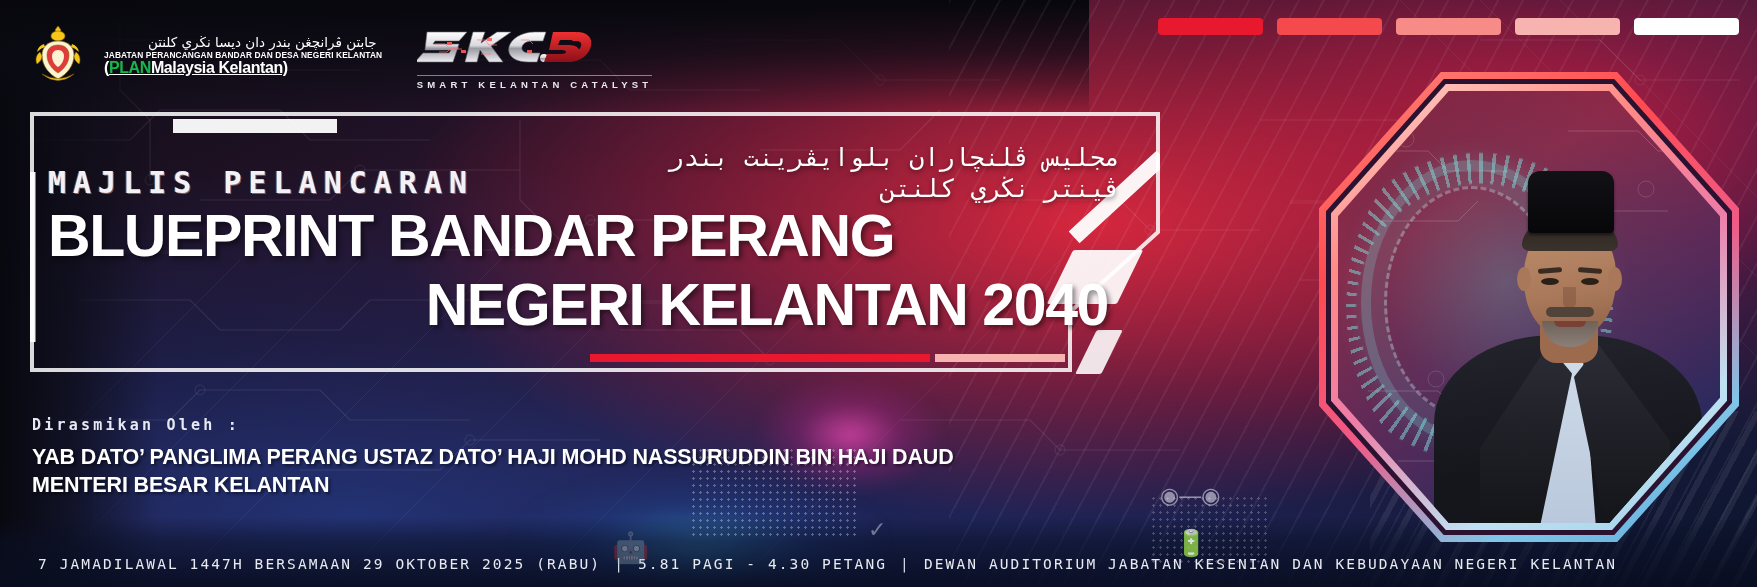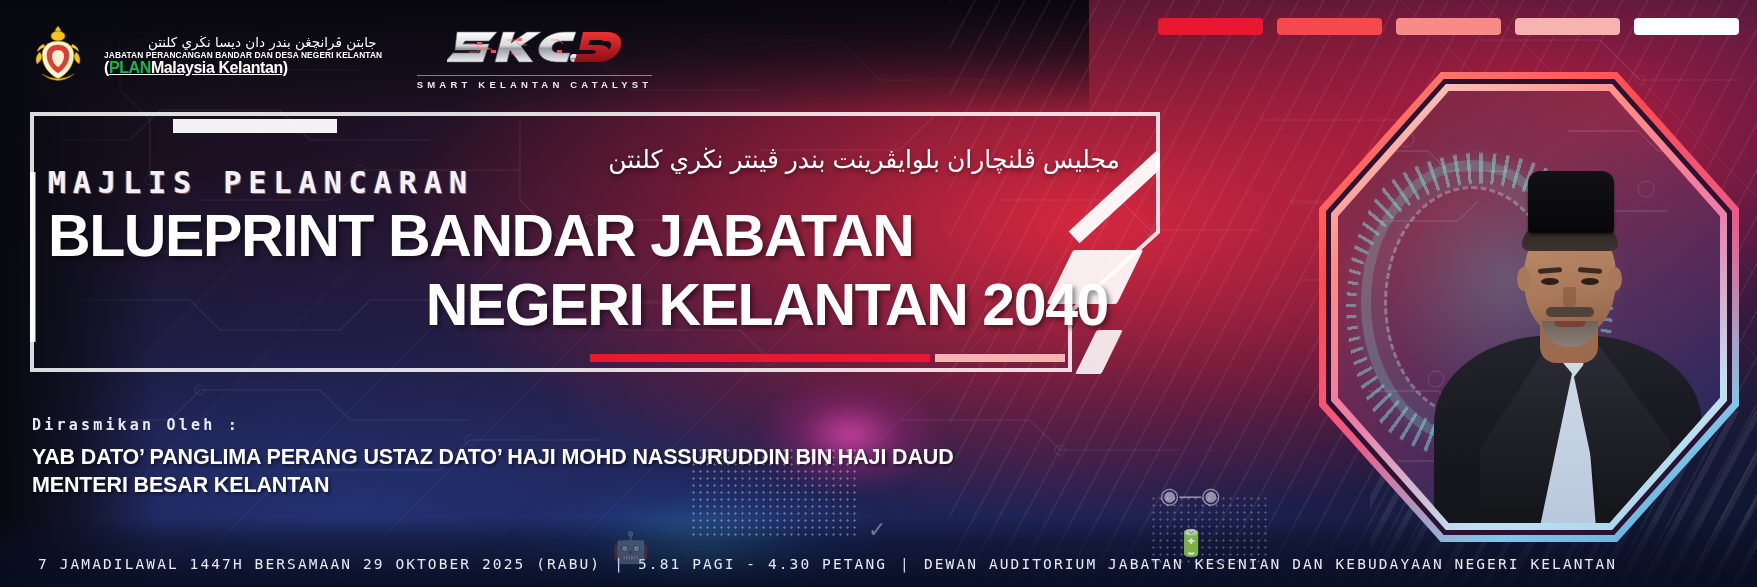--- a/index.html
+++ b/index.html
@@ -80,21 +80,21 @@
     color:#fff; font-size:13.5px; direction:rtl; text-align:right;
     font-family:"DejaVu Sans", sans-serif; letter-spacing:.2px; margin-bottom:2px;
   }
   .plan-sub {
     color:#fff; font-size:8.2px; font-weight:bold; letter-spacing:.1px;
     transform:scaleX(1.02); transform-origin:left center; white-space:nowrap;
   }
   .plan-main { font-size:16px; font-weight:bold; color:#fff; letter-spacing:-.4px; white-space:nowrap;text-decoration:underline; }
   .plan-main .grn { color:#16b84a; }
 
-  .skc-logo { position:relative; display:flex; flex-direction:column; align-items:center; gap:3px; margin-top:-2px; }
+  .skc-logo { position:relative; display:flex; flex-direction:column; align-items:flex-start; gap:3px; margin-top:-2px; }
   .skc-mark { position:relative; width:176px; height:52px; }
   .skc-tag {
     color:#e9e9ee; font-size:9.5px; letter-spacing:4.2px; font-weight:bold;
     border-top:1px solid rgba(220,220,230,.55); padding-top:3px; white-space:nowrap;
   }
 
   
   .frame-outline { position:absolute; left:30px; top:112px; width:1130px; height:262px; pointer-events:none; }
 
   
@@ -109,21 +109,21 @@
     font-size:59px; font-weight:bold; color:#ffffff; letter-spacing:-1.4px;
     line-height:1.02; margin-top:8px;
     text-shadow:3px 3px 5px rgba(0,0,0,.45);
     white-space:nowrap;
   }
   .headline.l2 { margin-top:9px;text-align:right; }
 
   .jawi-title {
     position:absolute; left:600px; top:144px; width:520px;
     direction:rtl; text-align:right;
-    color:#ffffff; font-size:25px; font-family:Liberation Sans, sans-serif;
+    color:#ffffff; font-size:25px; font-family:Liberation Mono, monospace;
     text-shadow:0 2px 5px rgba(0,0,0,.5);
     line-height:1.25;
   }
 
   
   .officiate { position:absolute; left:32px; top:416px; }
   .dirasmikan {
     font-family:"DejaVu Sans Mono", monospace;
     font-size:15px; letter-spacing:3.2px; color:#e6e9f4; font-weight:bold;
   }
@@ -389,21 +389,21 @@
     <path d="M560 246 L900 246" stroke="#e8182e" stroke-width="8"></path>
     <path d="M905 246 L1035 246" stroke="#f6b3b0" stroke-width="8"></path>
     <path d="M1050 120 L1126 50" stroke="rgba(255,255,255,0.95)" stroke-width="16" stroke-linecap="square"></path>
   </svg>
 
   <div class="accent-bar" style="left:1060px; top:250px; width:70px; height:54px; background:rgba(255,255,255,.92); transform:skewX(-26deg);"></div>
   <div class="accent-bar" style="left:1086px; top:330px; width:26px; height:44px; background:rgba(255,255,255,.88); transform:skewX(-26deg);"></div>
 
   <div class="titleblock">
     <div class="kicker">MAJLIS PELANCARAN</div>
-    <div class="headline">BLUEPRINT BANDAR JABATAN</div>
+    <div class="headline">BLUEPRINT BANDAR PERANG</div>
     <div class="headline l2">NEGERI KELANTAN 2040</div>
   </div>
 
   <div class="jawi-title">مجليس ڤلنچاران بلوايڤرينت بندر ڤينتر نڬري كلنتن</div>
 
   <div class="officiate">
     <div class="dirasmikan">Dirasmikan Oleh :</div>
     <div class="vip-name">YAB DATO’ PANGLIMA PERANG USTAZ DATO’ HAJI MOHD NASSURUDDIN BIN HAJI DAUD</div>
     <div class="vip-title">MENTERI BESAR KELANTAN</div>
   </div>

